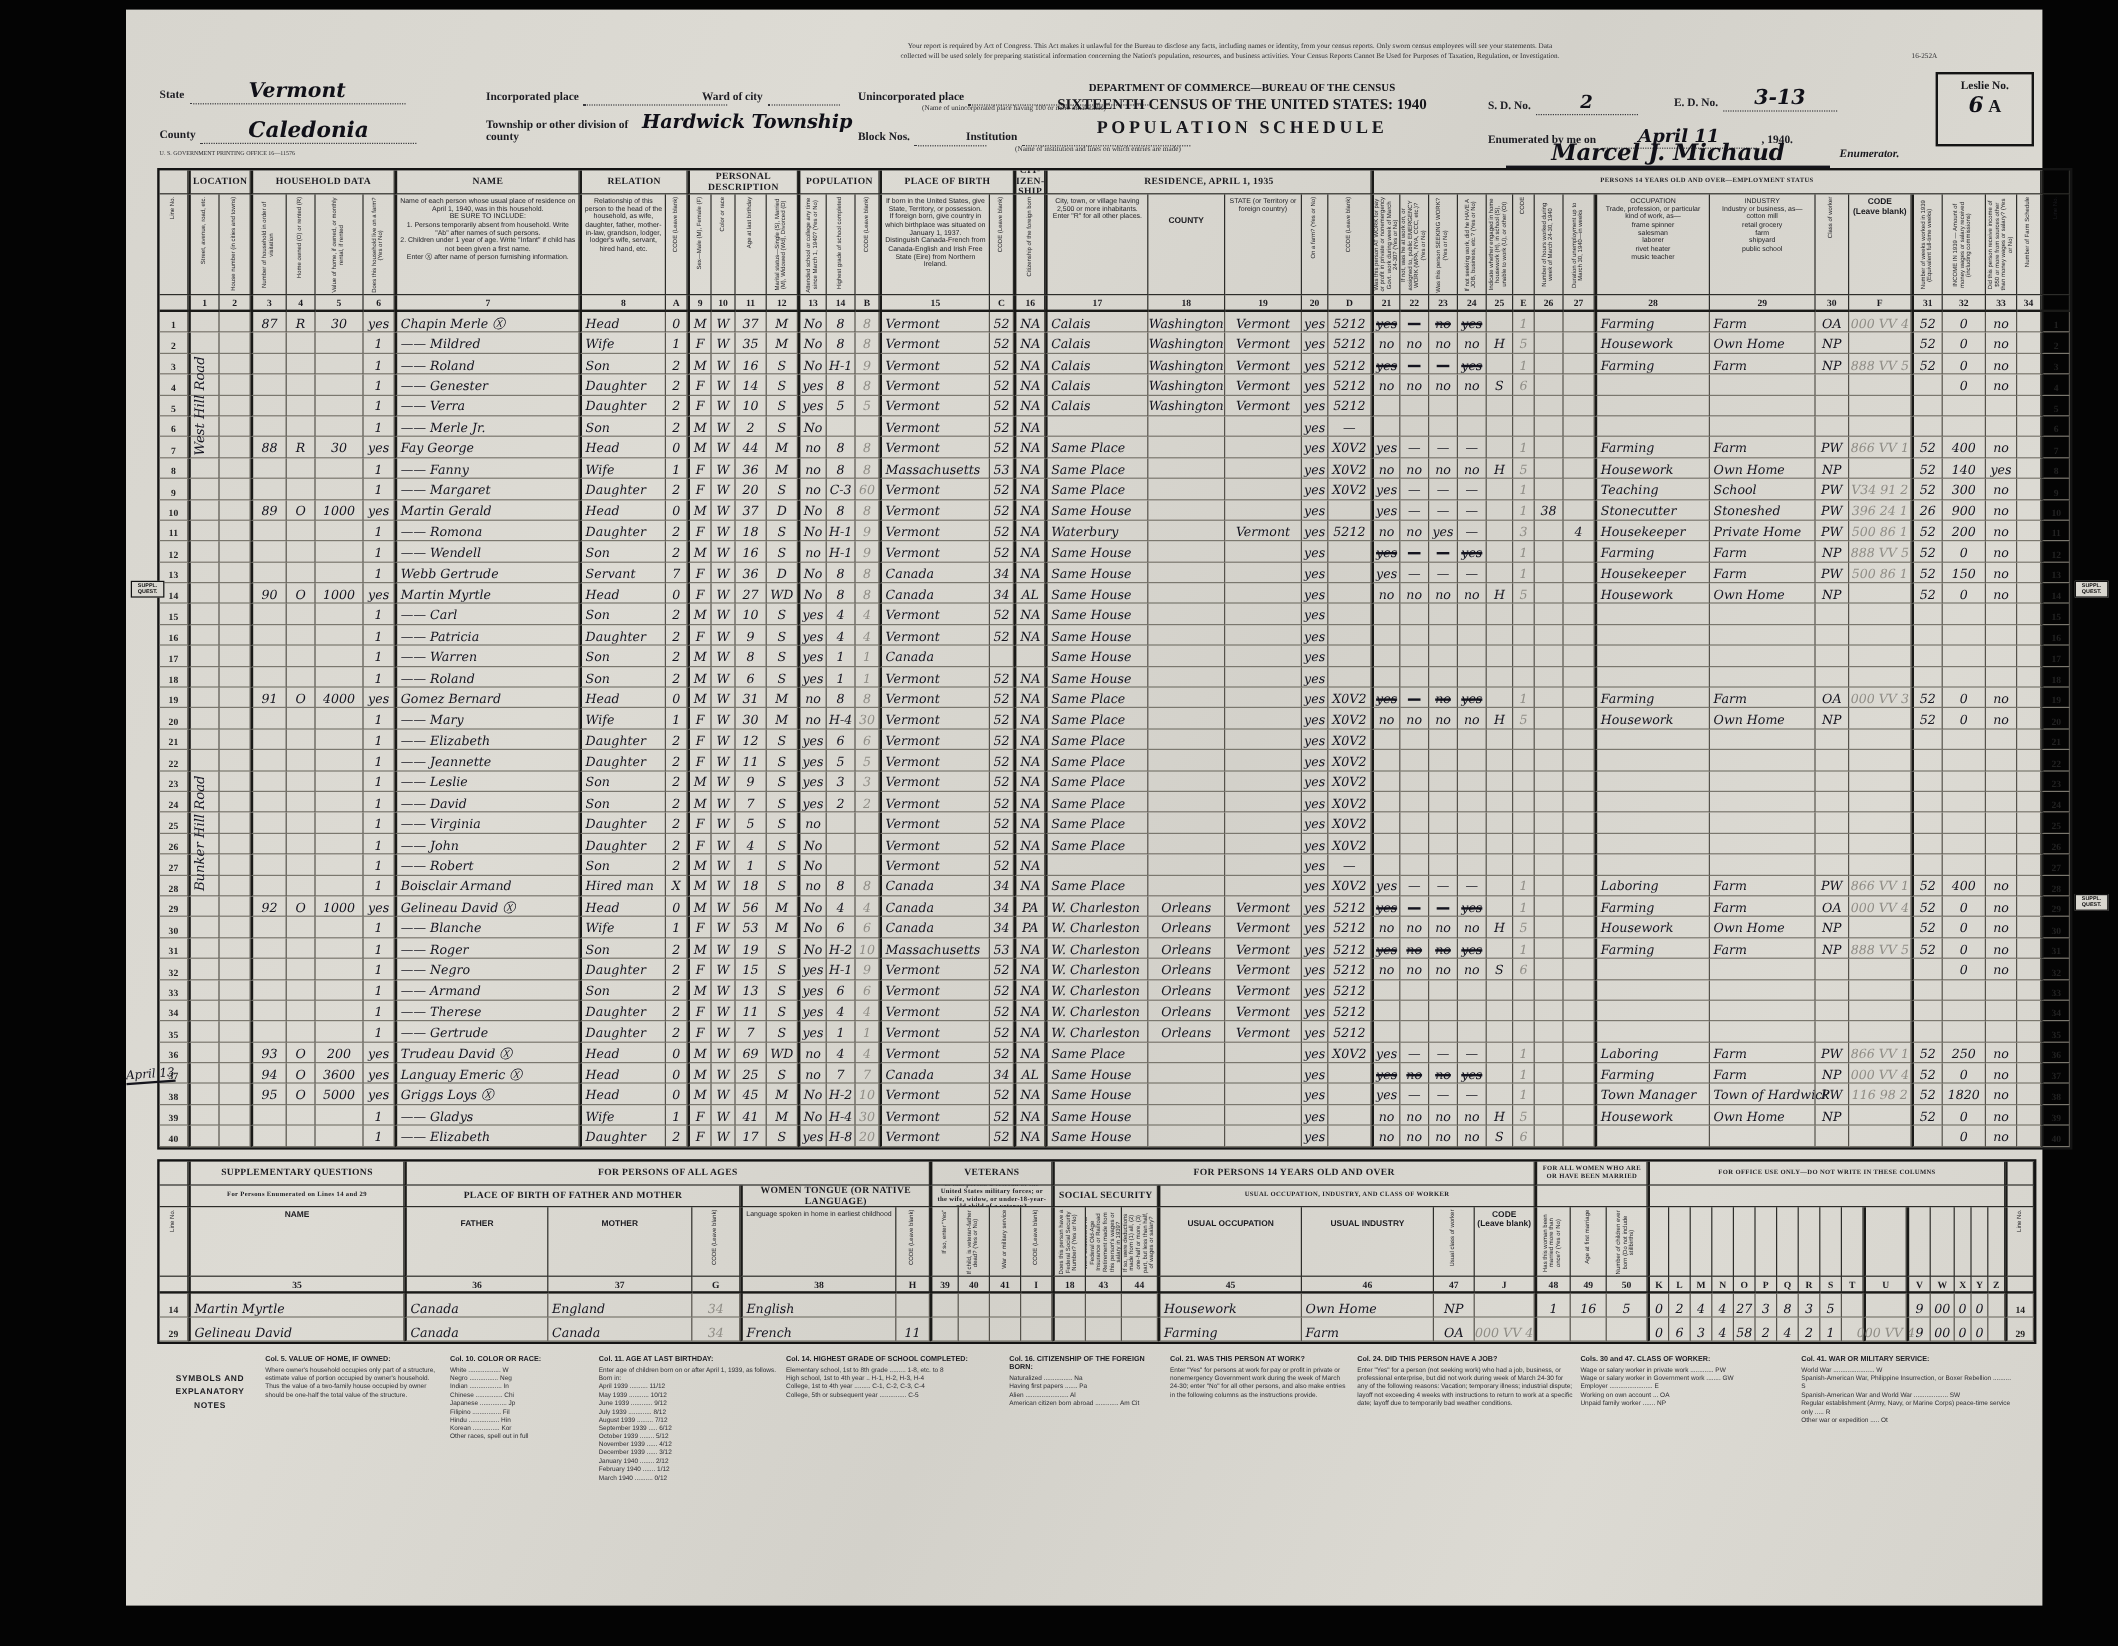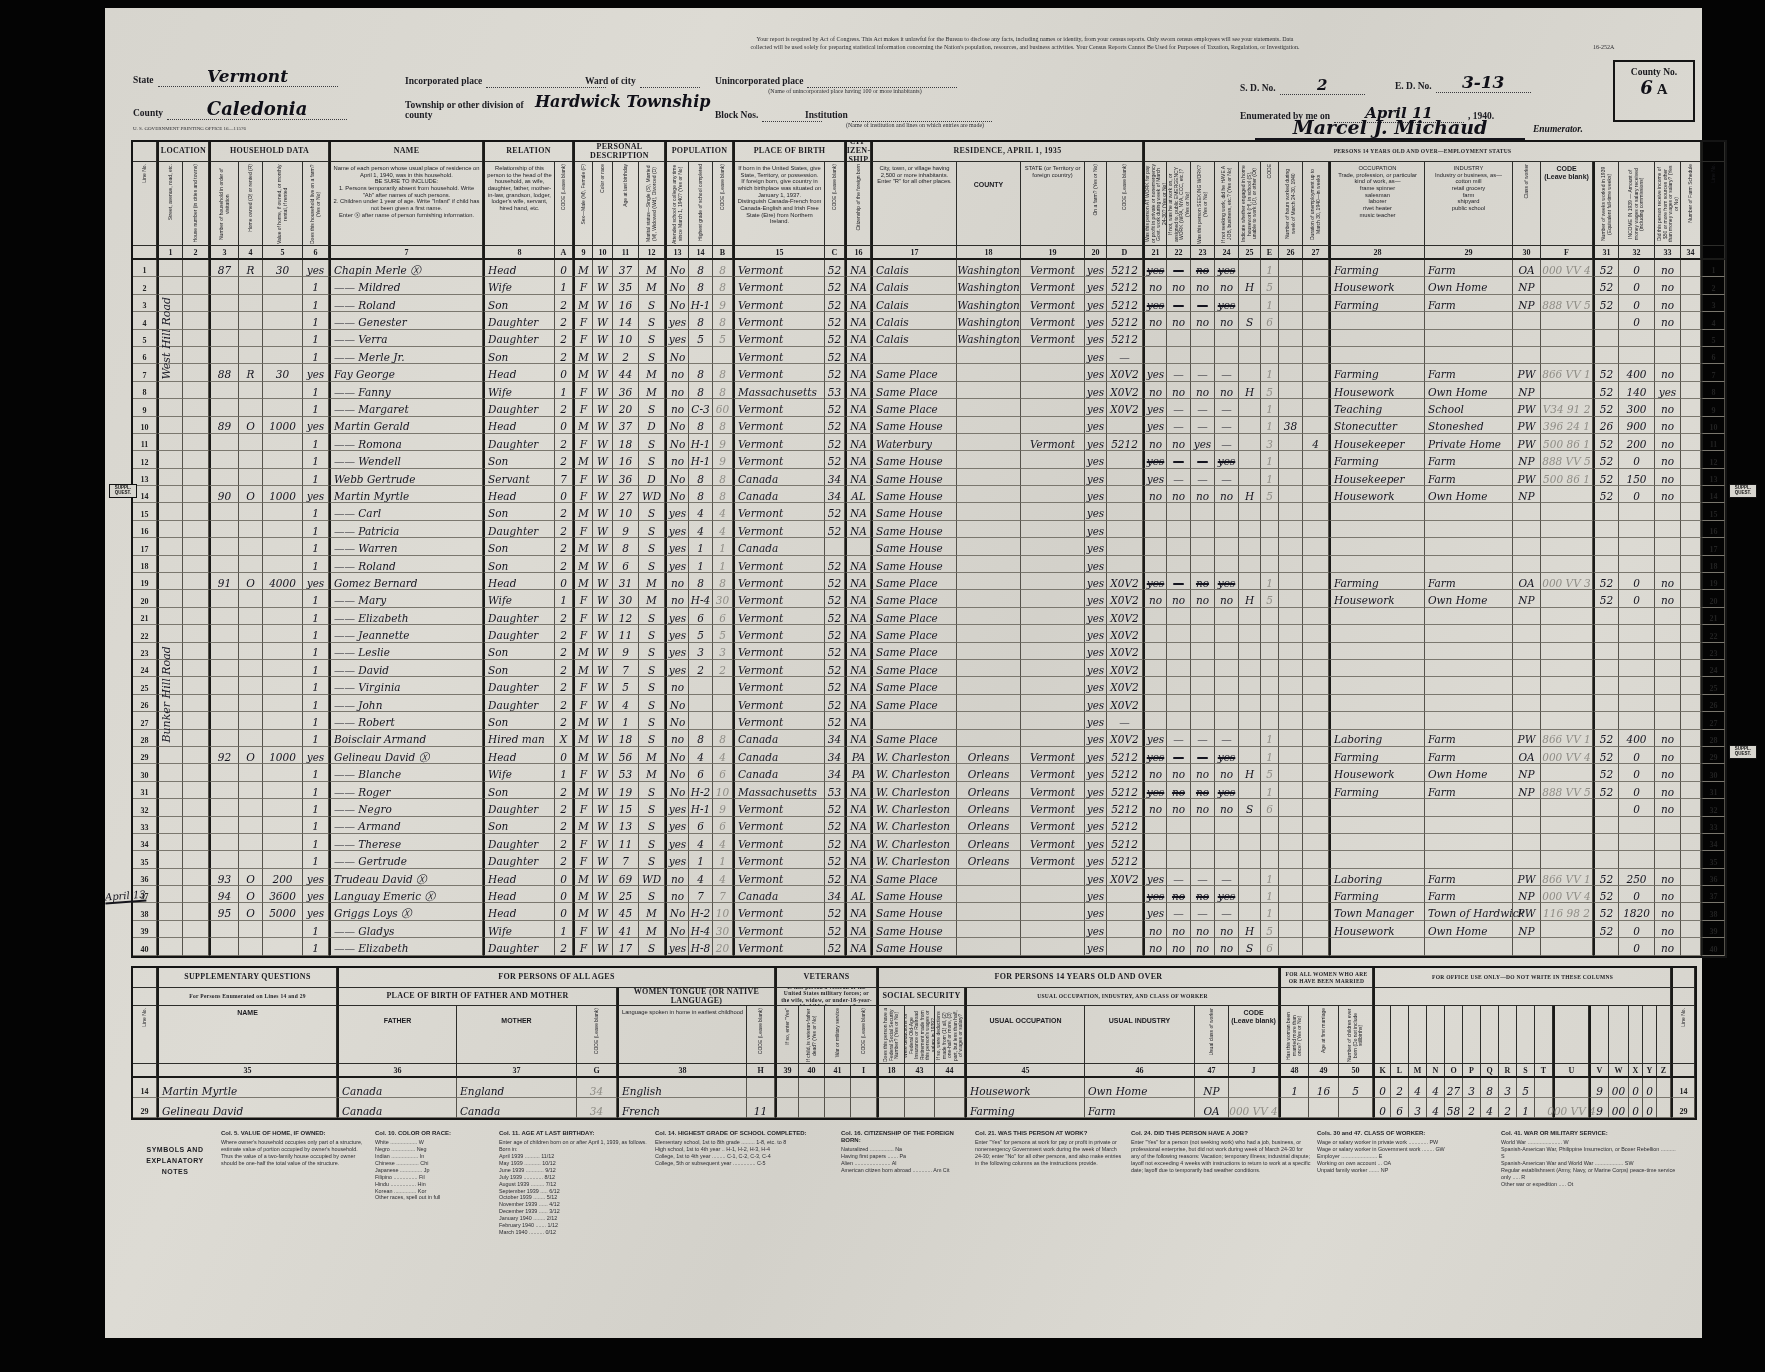--- a/index.html
+++ b/index.html
@@ -92,41 +92,46 @@
       <div style="position:absolute;left:610px;top:96px;">
         <span class="lbl">Block Nos.</span>
         <span class="dots" style="width:60px;"></span>
       </div>
       <div style="position:absolute;left:700px;top:96px;">
         <span class="lbl">Institution</span>
         <span class="dots" style="width:140px;"></span>
         <div class="tinyprint center" style="width:220px;">(Name of institution and lines on which entries are made)</div>
       </div>
 
+      <div class="center" style="position:absolute;left:760px;top:60px;width:340px;">
+        <div style="font-size:9px;font-weight:bold;">DEPARTMENT OF COMMERCE—BUREAU OF THE CENSUS</div>
+        <div style="font-size:12.5px;font-weight:bold;margin-top:2px;">SIXTEENTH CENSUS OF THE UNITED STATES: 1940</div>
+        <div style="font-size:15px;font-weight:bold;letter-spacing:3px;margin-top:4px;">POPULATION SCHEDULE</div>
+      </div>
 
       <div style="position:absolute;left:1135px;top:68px;">
         <span class="lbl">S. D. No.</span>
         <span class="dots" style="width:85px;text-align:center;"><span class="hwbig" style="font-size:15px;">2</span></span>
       </div>
       <div style="position:absolute;left:1290px;top:64px;">
         <span class="lbl">E. D. No.</span>
         <span class="dots" style="width:95px;text-align:center;"><span class="hwbig" style="font-size:17px;">3-13</span></span>
       </div>
       <div style="position:absolute;left:1135px;top:96px;">
         <span class="lbl">Enumerated by me on</span>
         <span class="dots" style="width:130px;text-align:center;"><span class="hwbig" style="font-size:15px;">April 11</span></span>
         <span class="lbl">, 1940.</span>
       </div>
       <div style="position:absolute;left:1150px;top:108px;width:270px;border-bottom:2px solid #15151c;text-align:center;">
         <span class="hwbig" style="font-size:19px;">Marcel J. Michaud</span>
       </div>
       <div style="position:absolute;left:1428px;top:116px;font-size:9.5px;font-weight:bold;font-style:italic;">Enumerator.</div>
 
       <div style="position:absolute;left:1508px;top:52px;width:78px;height:58px;border:2px solid #141414;text-align:center;">
-        <div style="font-size:9.5px;font-weight:bold;margin-top:5px;">County No.</div>
+        <div style="font-size:9.5px;font-weight:bold;margin-top:5px;">Leslie No.</div>
         <span class="hwbig" style="font-size:18px;">6</span>
         <span style="font-size:15px;font-weight:bold;">A</span>
       </div>
     </div>
 
     <div id="main-table" class="tbl" style="left:26px;top:132px;">
         <div class="band band0">
           <div class="bcell" style="width: 24px; height: 20px;">
             <span style="font-size: 8px; line-height: 1.1; padding: 0px 2px;"></span>
           </div>

